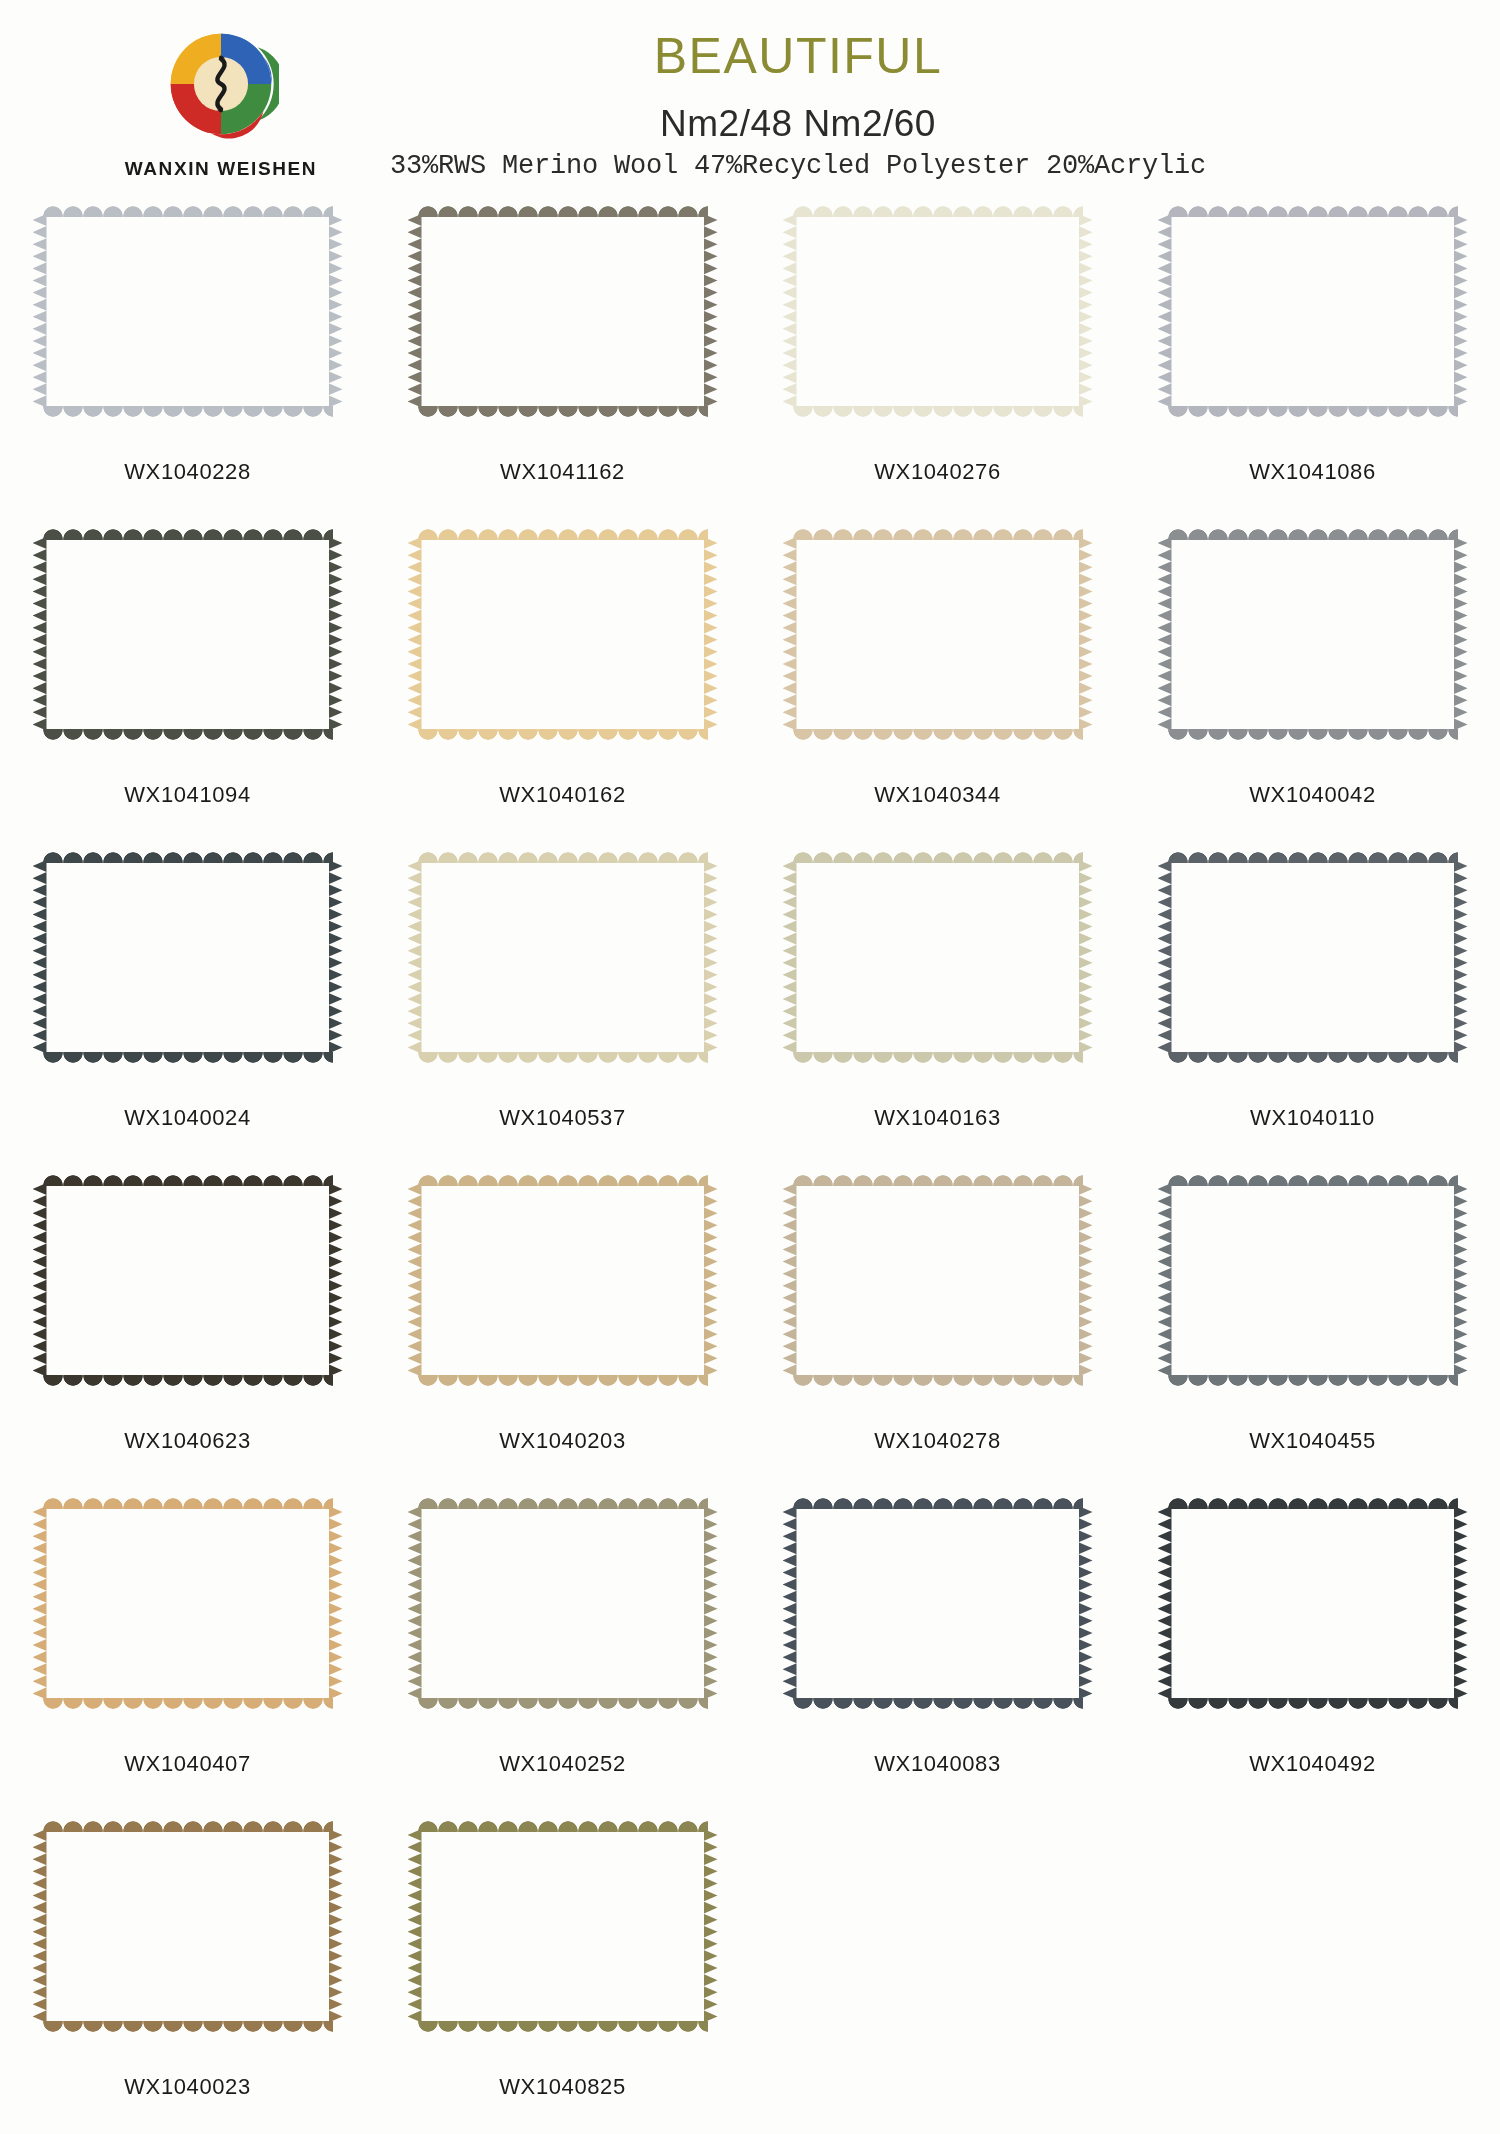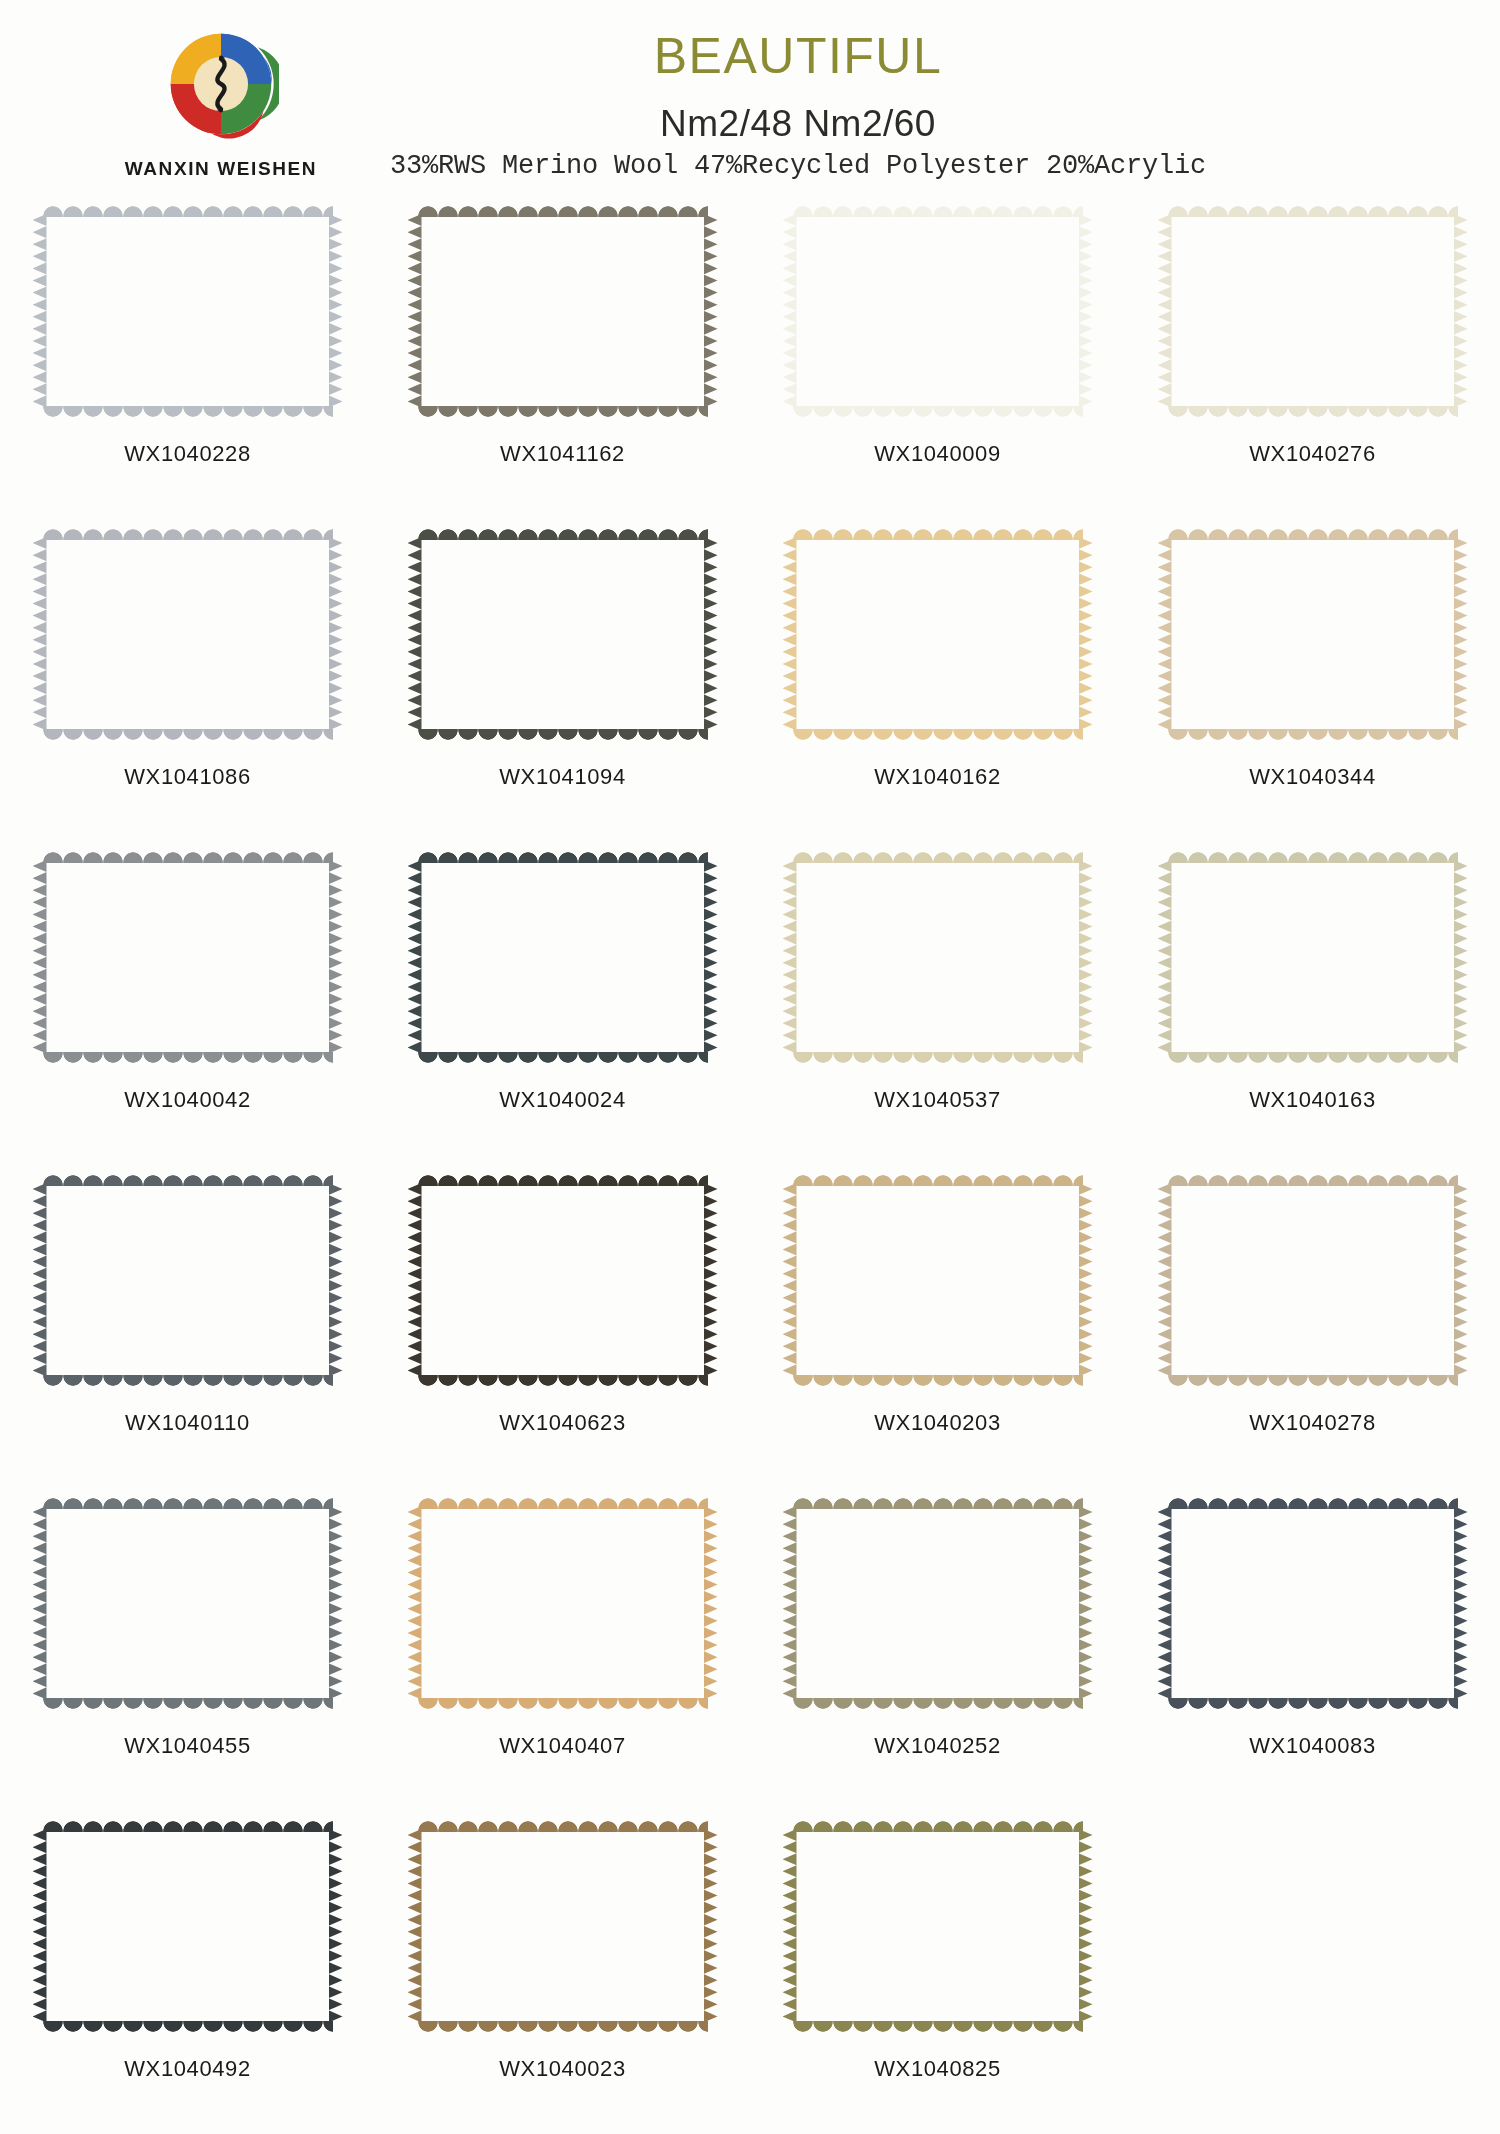--- a/index.html
+++ b/index.html
@@ -102,20 +102,21 @@
     display: grid;
     grid-template-columns: repeat(4, 375px);
     grid-auto-rows: 323px;
   }
 
   .cell {
     position: relative;
     display: flex;
     flex-direction: column;
     align-items: center;
+    gap: 18px;
   }
 
   .swatch-holder {
     width: 310px;
     height: 215px;
     position: relative;
     margin-top: 6px;
   }
 
   
@@ -241,31 +242,20 @@
           <div class="swatch-shadow"></div>
           <div class="edge-top"></div>
           <div class="edge-bottom"></div>
           <div class="edge-left"></div>
           <div class="edge-right"></div>
           <div class="body"></div>
         </div>
         <div class="code">WX1041162</div>
       </div>
       <div class="cell">
-        <div class="swatch-holder" style="--c: #f2f1e7;">
-          <div class="swatch-shadow"></div>
-          <div class="edge-top"></div>
-          <div class="edge-bottom"></div>
-          <div class="edge-left"></div>
-          <div class="edge-right"></div>
-          <div class="body"></div>
-        </div>
-        <div class="code">WX1040009</div>
-      </div>
-      <div class="cell">
         <div class="swatch-holder" style="--c: #e8e4d2;">
           <div class="swatch-shadow"></div>
           <div class="edge-top"></div>
           <div class="edge-bottom"></div>
           <div class="edge-left"></div>
           <div class="edge-right"></div>
           <div class="body"></div>
         </div>
         <div class="code">WX1040276</div>
       </div>

